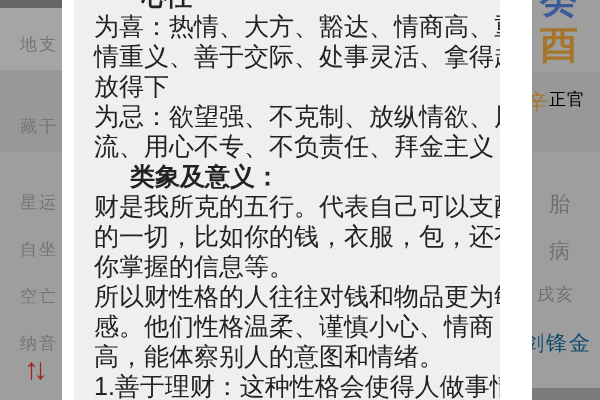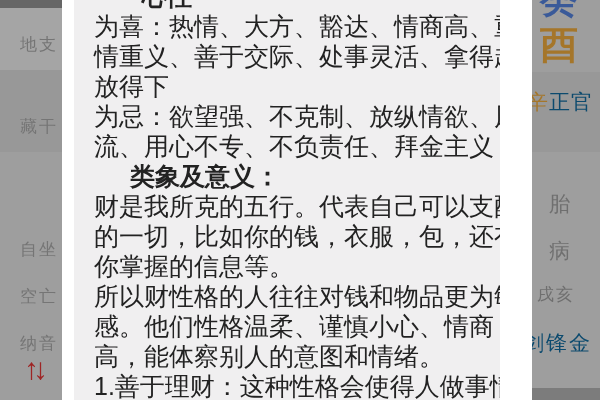--- a/index.html
+++ b/index.html
@@ -22,21 +22,21 @@
   .sort-icon{
     position:absolute;left:24px;top:352px;font-size:30px;font-weight:bold;
     color:#9e2424;letter-spacing:-6px;cursor:pointer;
   }
   
   .bg-right{position:absolute;left:532px;top:0;width:68px;height:400px;background:#9e9e9e;overflow:hidden;}
   .bg-right .band-dark{position:absolute;left:0;top:72px;width:68px;height:80px;background:#989898;}
   .pillar-stem{position:absolute;left:8px;top:-26px;font-size:38px;font-weight:bold;color:#3a5a99;}
   .pillar-branch{position:absolute;left:8px;top:20px;font-size:38px;font-weight:bold;color:#a5762a;}
   .hidden-stem{position:absolute;left:-5px;top:88px;font-size:21px;color:#a5762a;}
-  .ten-god{position:absolute;left:17px;top:88px;font-size:21px;color:#0c4a6e;letter-spacing:1px;}
+  .ten-god{position:absolute;left:17px;top:88px;font-size:17px;color:#000000;letter-spacing:1px;}
   .star-luck{position:absolute;left:17px;top:190px;font-size:21px;color:#6f6f6f;}
   .self-sit{position:absolute;left:17px;top:237px;font-size:21px;color:#6f6f6f;}
   .void-val{position:absolute;left:5px;top:283px;font-size:17px;color:#6f6f6f;letter-spacing:2px;}
   .nayin-val{position:absolute;left:-9px;top:329px;font-size:21px;color:#0c4a6e;letter-spacing:2px;}
   
   .modal{position:absolute;left:62px;top:0;width:470px;height:400px;background:#ffffff;}
   .modal-content{
     position:absolute;left:12px;top:0;width:426px;height:400px;
     background:#f0eff0;box-sizing:border-box;padding:0 6px 0 20px;overflow:hidden;
   }
@@ -51,20 +51,21 @@
 <body>
 
 <div class="screen">
 
   <div class="bg-left">
     <div class="strip-top"></div>
     <div class="band-light"></div>
     <div class="band-dark"></div>
     <div class="row-label rl0">地支</div>
     <div class="row-label rl1">藏干</div>
+    <div class="row-label rl2">星运</div>
     <div class="row-label rl3">自坐</div>
     <div class="row-label rl4">空亡</div>
     <div class="row-label rl5">纳音</div>
     <div class="sort-icon"><span>↑</span><span>↓</span></div>
     <div class="strip-bottom"></div>
   </div>
 
   <div class="bg-right">
     <div class="band-dark"></div>
     <div class="pillar-stem">癸</div>

